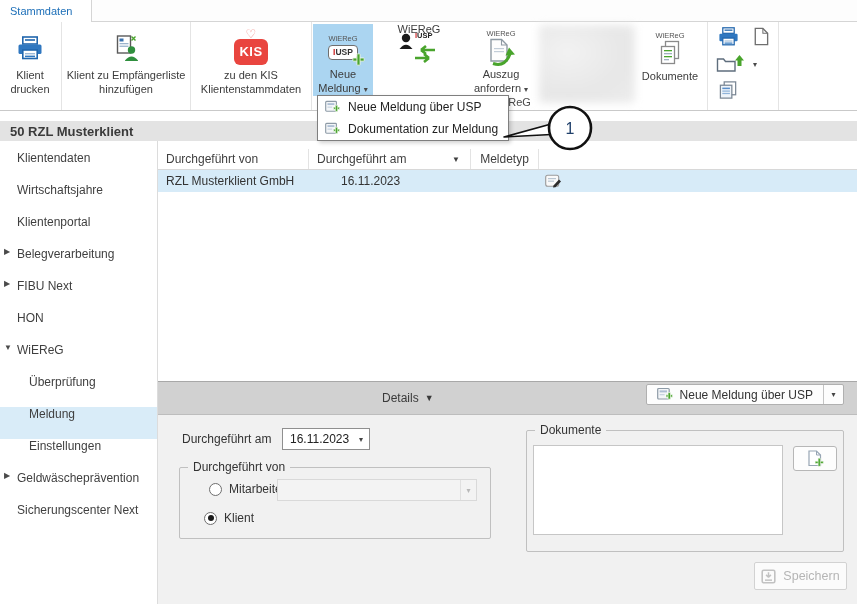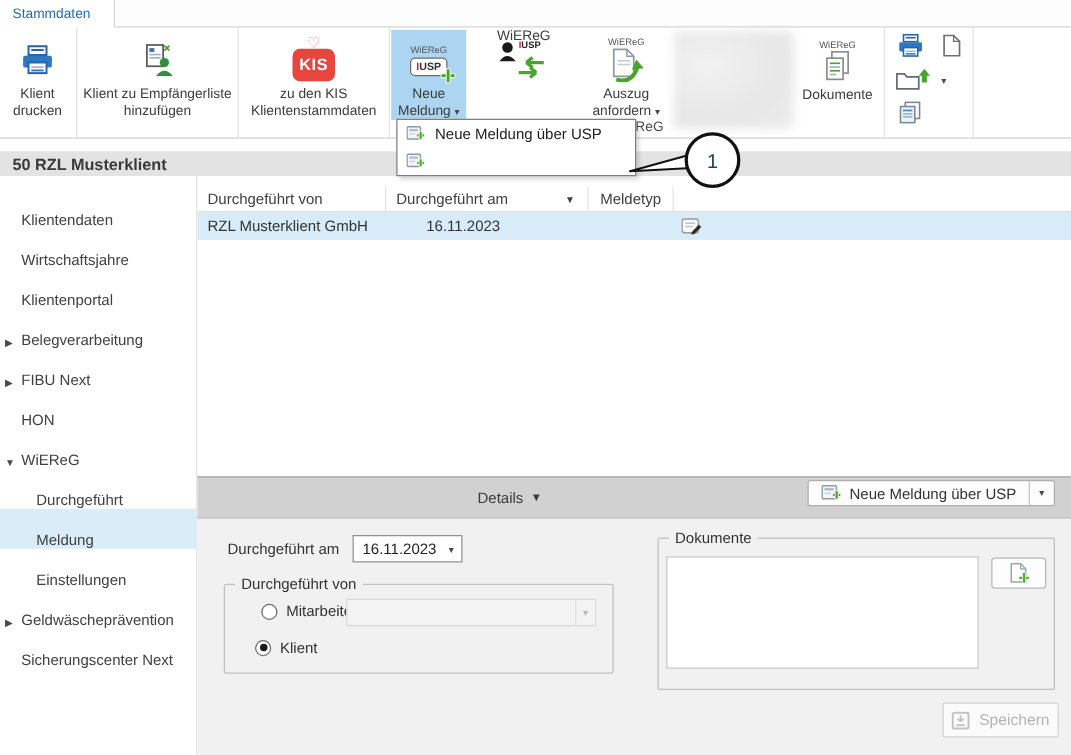--- a/index.html
+++ b/index.html
@@ -44,21 +44,21 @@
   
   .callout { position:absolute; left:498px; top:100px; z-index:60; }
 
   
   .spacer10 { height:10px; background:#fff; }
   .titlebar { height:20px; background:#e3e3e3; display:flex; align-items:center; padding-left:10px; font-size:13px; font-weight:bold; color:#3a3a3a; }
 
   
   .main { display:flex; height:463px; }
   .sidebar { width:158px; background:#fff; border-right:1px solid #dcdcdc; padding-top:10px; }
-  .side-item { height:32px; display:flex; align-items:flex-end; padding-left:4px; cursor:default; }
+  .side-item { height:32px; display:flex; align-items:flex-start; padding-left:4px; cursor:default; }
   .side-item .arrow { width:13px; font-size:8px; color:#4a4a4a; }
   .side-item .lbl { font-size:12px; color:#3f3f3f; }
   .side-item.lvl1 { padding-left:16px; }
   .side-item.sel { background:#d9ecf8; }
 
   .content { flex:1; display:flex; flex-direction:column; background:#fff; }
   .grid-gap { height:8px; }
   .grid-header { display:flex; height:21px; border-bottom:1px solid #d8d8d8; }
   .gh-cell { display:flex; align-items:center; padding-left:8px; font-size:12px; color:#3f3f3f; border-right:1px solid #e3e3e3; position:relative; }
   .gh-cell.c1 { width:151px; } .gh-cell.c2 { width:162px; } .gh-cell.c3 { width:68px; justify-content:center; padding-left:0; }
@@ -300,21 +300,21 @@
       <div class="side-item">
           <span class="arrow"></span>
           <span class="lbl">HON</span>
         </div>
       <div class="side-item">
           <span class="arrow">▼</span>
           <span class="lbl">WiEReG</span>
         </div>
       <div class="side-item lvl1">
           <span class="arrow"></span>
-          <span class="lbl">Durchgeführt</span>
+          <span class="lbl">Überprüfung</span>
         </div>
       <div class="side-item lvl1 sel">
           <span class="arrow"></span>
           <span class="lbl">Meldung</span>
         </div>
       <div class="side-item lvl1">
           <span class="arrow"></span>
           <span class="lbl">Einstellungen</span>
         </div>
       <div class="side-item">
@@ -428,20 +428,21 @@
     <div class="menu-item">
       <svg width="15" height="14">
           <use href="#ic-addnew"></use>
         </svg>
       <span>Neue Meldung über USP</span>
     </div>
     <div class="menu-item">
       <svg width="15" height="14">
           <use href="#ic-addnew"></use>
         </svg>
+      <span>Dokumentation zur Meldung</span>
     </div>
   </div>
 
   <svg class="callout" width="104" height="56" viewBox="0 0 104 56">
     <polygon points="6,37 64,21 63,34" fill="#fff" stroke="#111" stroke-width="1.6" stroke-linejoin="round"></polygon>
     <circle cx="72" cy="28" r="21" fill="#fff" stroke="#111" stroke-width="2.6"></circle>
     <text x="72" y="34" text-anchor="middle" font-size="16" fill="#20406b" font-family="Liberation Sans, sans-serif">1</text>
   </svg>
 
 </div>

